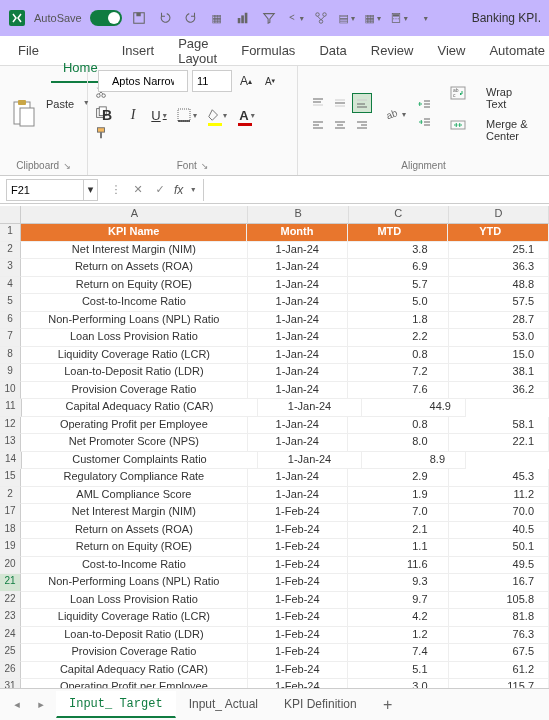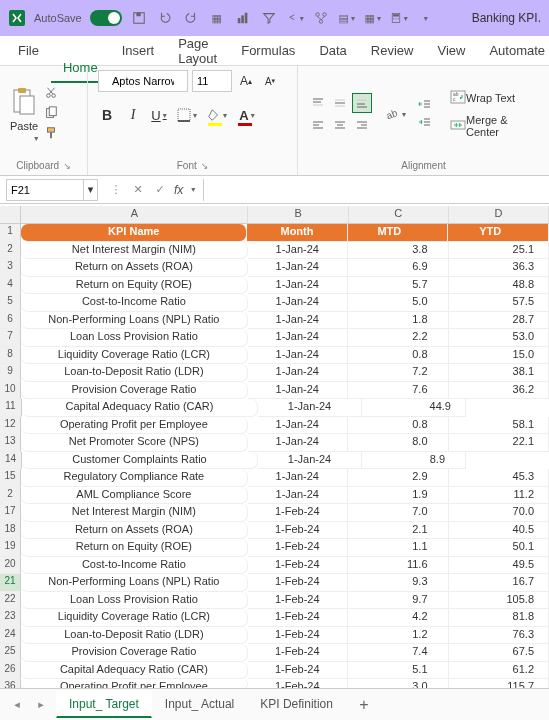--- a/index.html
+++ b/index.html
@@ -20,21 +20,21 @@
     .tab { padding: 6px 12px; font-size: 13px; color: #444; cursor: pointer; }
     .tab.active { color: #107c41; border-bottom: 2px solid #107c41; font-weight: 500; margin-top: 36px; }
 
     
     .ribbon { display: flex; height: 110px; border-bottom: 1px solid #ccc; background: #fafafa; }
     .group { border-right: 1px solid #e0e0e0; padding: 4px 10px; display: flex; flex-direction: column; justify-content: space-between; }
     .group-label { text-align: center; font-size: 10px; color: #777; padding-top: 2px; }
     .group-body { flex: 1; display: flex; align-items: center; gap: 6px; }
 
     
-    .clipboard-col { display: flex; flex-direction: column; align-items: flex-end; gap: 2px; }
+    .clipboard-col { display: flex; flex-direction: row; align-items: flex-start; gap: 8px; }
     .paste-icon { width: 28px; height: 32px; }
     .small-icons { display: flex; flex-direction: column; gap: 4px; align-items: center; }
     .small-icon { width: 16px; height: 16px; cursor: pointer; }
 
     
     .font-row1 { display: flex; gap: 4px; align-items: center; }
     .font-select { width: 90px; height: 22px; border: 1px solid #ccc; font-size: 11px; padding: 0 13px; background: #fff; }
     .size-select { width: 40px; height: 22px; border: 1px solid #ccc; font-size: 11px; padding: 0 4px; background: #fff; }
     .font-btn { width: 20px; height: 20px; display: flex; align-items: center; justify-content: center; cursor: pointer; font-size: 13px; }
     .font-row2 { display: flex; gap: 8px; margin-top: 8px; align-items: center; }
@@ -45,21 +45,21 @@
     .border-btn, .fill-btn, .color-btn { width: 22px; height: 18px; cursor: pointer; display: flex; align-items: center; justify-content: center; position: relative; }
     .fill-underline { position: absolute; bottom: -2px; left: 2px; right: 6px; height: 3px; background: #ffff00; }
     .color-underline { position: absolute; bottom: -2px; left: 2px; right: 6px; height: 3px; background: #c00; }
 
     
     .align-grid { display: grid; grid-template-columns: repeat(3, 20px); grid-template-rows: repeat(2, 20px); gap: 2px; }
     .align-btn { cursor: pointer; display: flex; align-items: center; justify-content: center; }
     .align-btn.active { background: #d4e6d4; border: 1px solid #107c41; }
     .indent-col { display: flex; flex-direction: column; gap: 4px; margin-left: 6px; }
     .wrap-merge { display: flex; flex-direction: column; gap: 4px; margin-left: 8px; font-size: 11px; }
-    .wrap-item { display: flex; align-items: center; gap: 0; cursor: pointer; padding: 2px 4px; }
+    .wrap-item { display: flex; align-items: flex-start; gap: 20px; cursor: pointer; padding: 2px 4px; }
 
     
     .formula-row { display: flex; height: 28px; align-items: center; border-bottom: 1px solid #ccc; }
     .name-box { width: 78px; height: 22px; border: 1px solid #ccc; margin-left: 6px; padding: 0 4px; font-size: 11px; background: #fff; }
     .name-dd { width: 14px; height: 22px; border: 1px solid #ccc; border-left: none; display:flex; align-items:center; justify-content:center; cursor:pointer; }
     .fx-btns { display: flex; gap: 6px; margin-left: 10px; align-items: center; }
     .fx-btn { width: 16px; height: 16px; cursor: pointer; color: #888; display:flex; align-items:center; justify-content:center; }
     .fx-label { font-style: italic; font-size: 12px; color: #555; }
     .formula-input { flex: 1; height: 22px; border: none; border-left: 1px solid #ccc; margin-left: 8px; padding: 0 6px; font-size: 11px; }
 
@@ -71,33 +71,33 @@
     .col-A { width: 236px; }
     .col-B { width: 104px; }
     .col-C { width: 104px; }
     .col-D { width: 104px; }
 
     .rows { }
     .row { display: flex; height: 17.5px; }
     .row-h { width: 22px; text-align: center; font-size: 10px; color: #555; border-right: 1px solid #ccc; border-bottom: 1px solid #eee; background: #f0f0f0; padding-top:1px; }
     .row-h.active { background: #d4e6d4; color: #107c41; }
     .cell { border-right: 1px solid #eee; border-bottom: 1px solid #eee; padding: 1px 6px; font-size: 11px; color: #333; }
-    .cell-A { width: 236px; text-align: center; border-radius: 7px; }
+    .cell-A { width: 236px; text-align: center; }
     .cell-B { width: 104px; text-align: center; }
     .cell-C { width: 104px; text-align: right; padding-right: 20px; }
     .cell-D { width: 104px; text-align: right; padding-right: 14px; }
 
     .hdr-row .cell { background: #e8762d; color: #fff; font-weight: 600; text-align: center; padding-right:6px; }
     .hdr-row .cell-C, .hdr-row .cell-D { text-align: center; padding-right:22px; }
 
     
     .sheet-tabs { position: absolute; bottom: 0; left: 0; right: 0; height: 32px; display: flex; align-items: center; border-top: 1px solid #ccc; padding: 0 8px; gap: 6px; background: #fafafa; }
     .nav-arrow { width: 18px; height: 18px; cursor: pointer; color: #888; display:flex; align-items:center; justify-content:center; }
     .sheet-tab { padding: 5px 12px; font-size: 12px; cursor: pointer; border: 1px solid transparent; color: #555; }
-    .sheet-tab.active { border-bottom: 2px solid #107c41; background: #fff; color: #107c41; font-weight: 500; }
+    .sheet-tab.active { border-bottom: 2px solid #107c41; background: #fff; color: #107c41; font-weight: 500; font-family: Liberation Mono, monospace; }
     .add-sheet { width: 24px; height: 24px; cursor: pointer; display:flex; align-items:center; justify-content:center; font-size: 16px; color: #666; }
 
     .dd-caret { font-size: 8px; color: #666; margin-left: 2px; }
     .launcher { font-size: 9px; color: #888; margin-left: 4px; }
   </style>
 </head>
 <body>
 
 <div class="titlebar">
   <span class="xl-logo">
@@ -544,21 +544,21 @@
         <div class="cell cell-D">67.5</div>
       </div>
       <div class="row">
         <div class="row-h">26</div>
         <div class="cell cell-A">Capital Adequacy Ratio (CAR)</div>
         <div class="cell cell-B">1-Feb-24</div>
         <div class="cell cell-C">5.1</div>
         <div class="cell cell-D">61.2</div>
       </div>
       <div class="row" style="height: 10px; overflow: hidden;">
-        <div class="row-h">36</div>
+        <div class="row-h">31</div>
         <div class="cell cell-A">Operating Profit per Employee</div>
         <div class="cell cell-B">1-Feb-24</div>
         <div class="cell cell-C">3.0</div>
         <div class="cell cell-D">115.7</div>
       </div>
     </div>
 </div>
 
 <div class="sheet-tabs">
   <span class="nav-arrow">◂</span>

